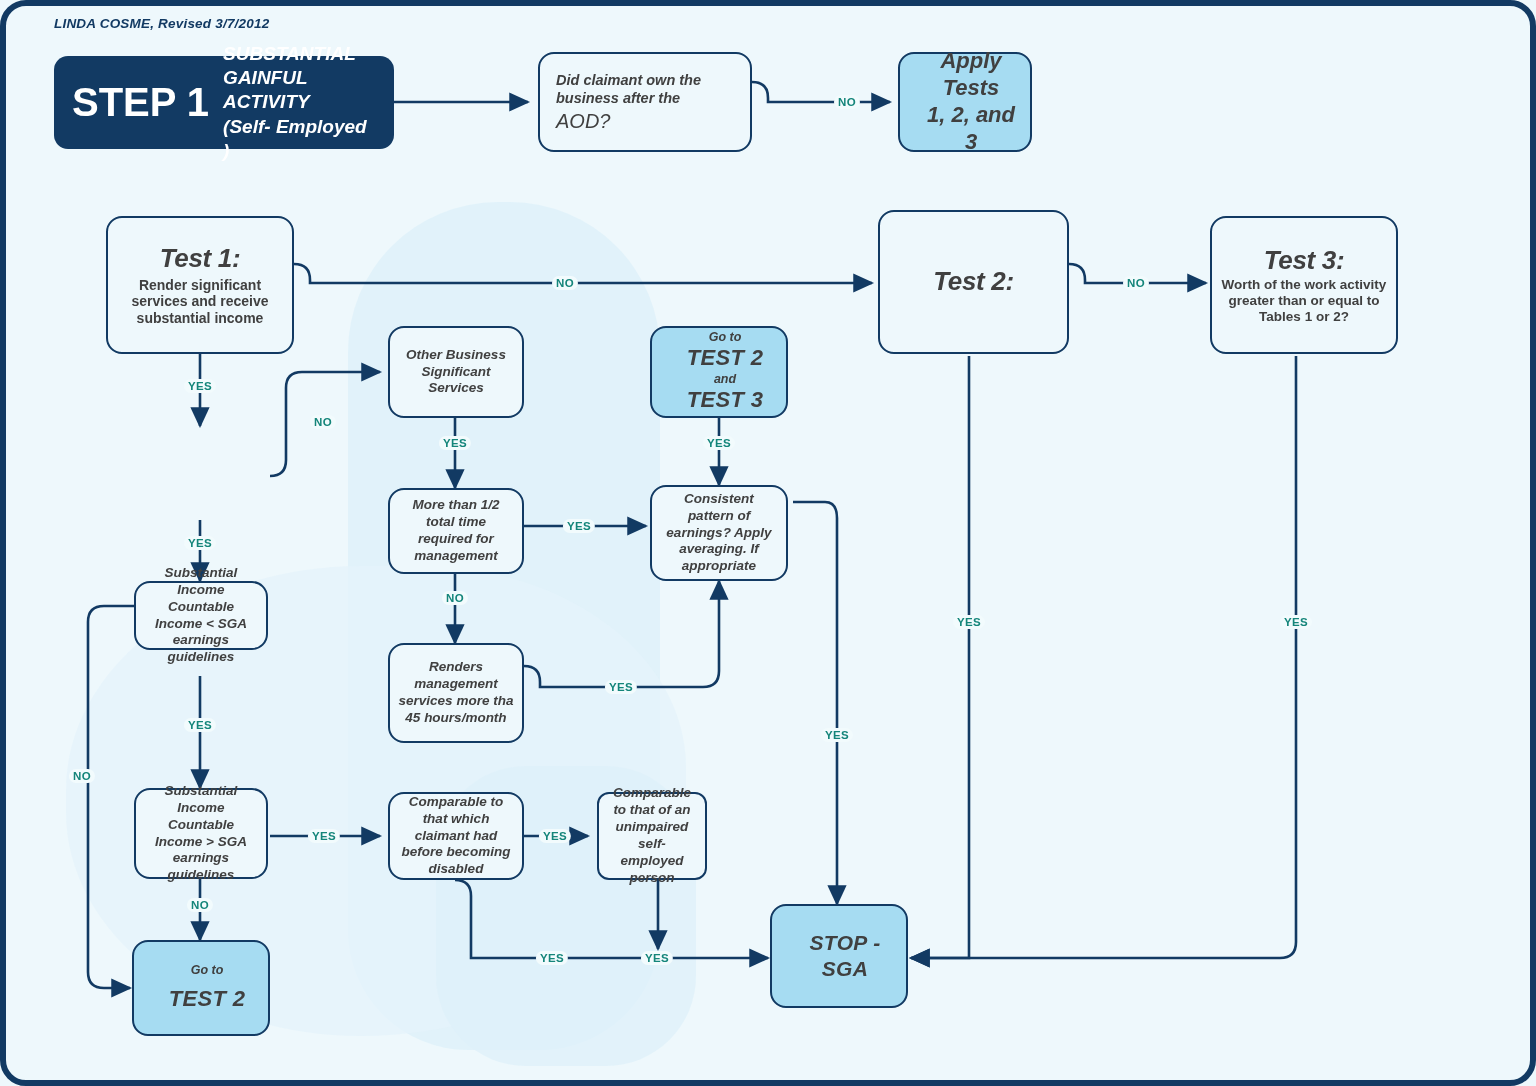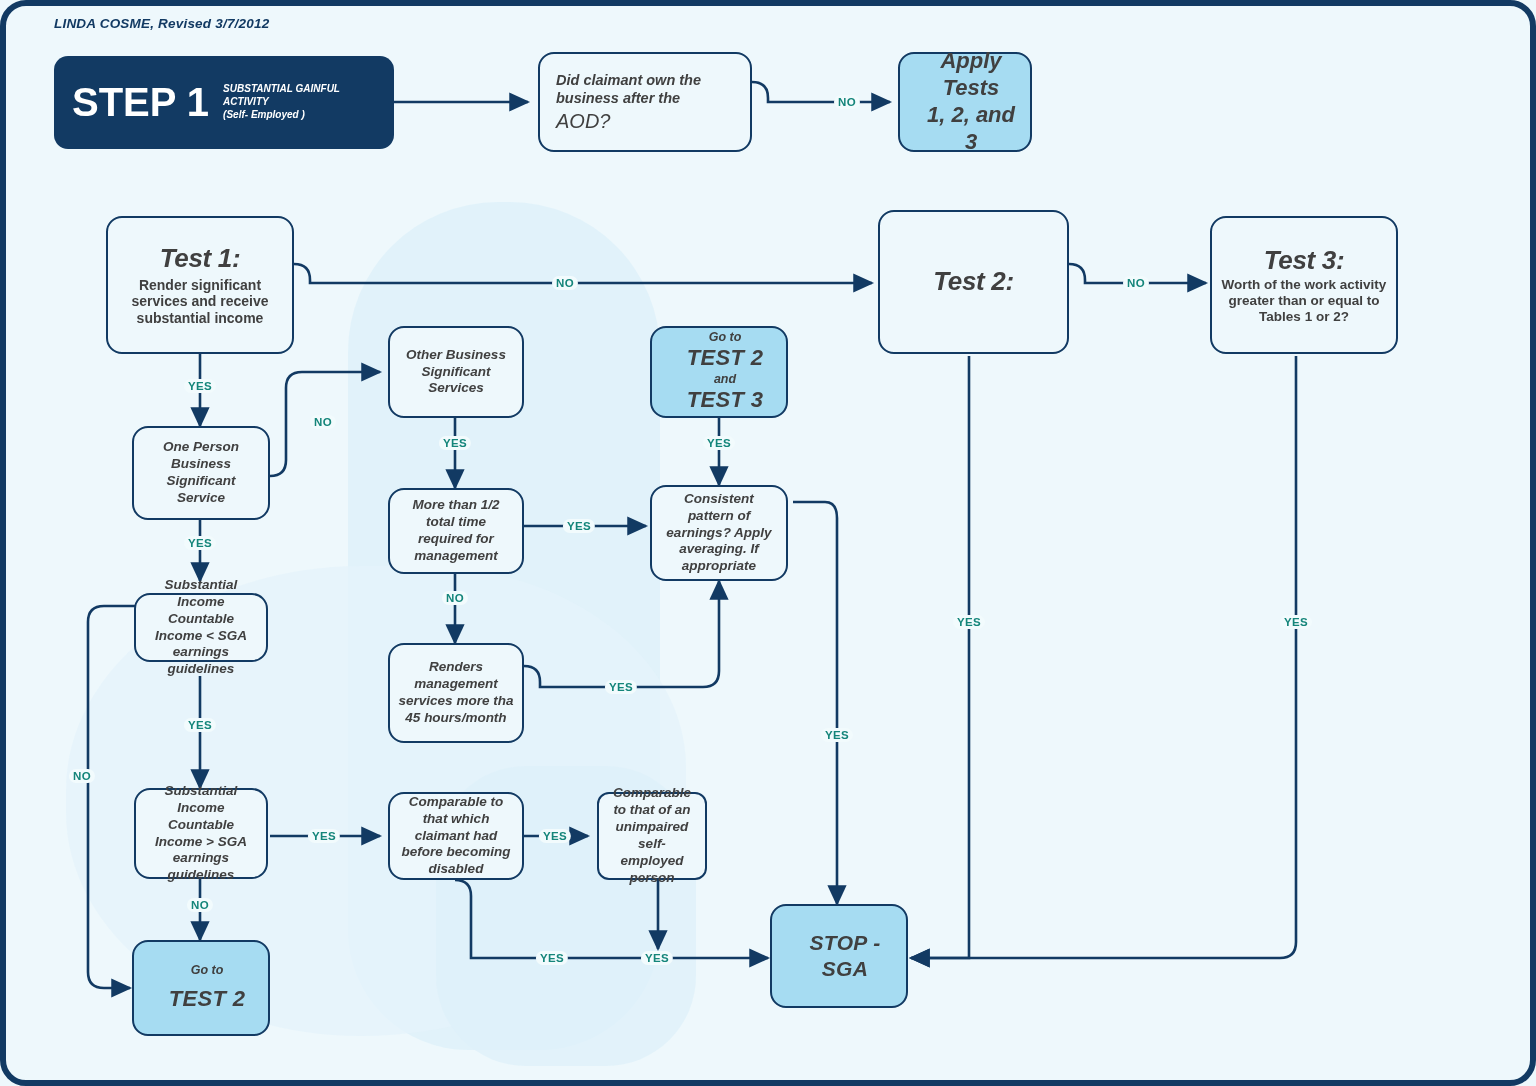--- a/index.html
+++ b/index.html
@@ -51,21 +51,21 @@
     background:#123a63;border-radius:14px;
     display:flex;align-items:center;
     color:#ffffff;
     padding:0 18px;
   }
   .step1 .big{
     font-size:40px;font-weight:bold;letter-spacing:0px;
     font-style:normal;white-space:nowrap;
   }
   .step1 .sub{
-    margin-left:14px;font-size:10px;font-weight:bold;font-style:italic;
+    margin-left:14px;font-size:19px;font-weight:bold;font-style:italic;
     line-height:1.28;text-align:left;
   }
 
   .title{font-size:26px;font-style:italic;font-weight:bold;letter-spacing:-.3px;}
   .title-sm{font-size:22px;font-style:italic;font-weight:bold;}
   .body12{font-size:13px;font-weight:bold;font-style:normal;line-height:1.2;}
   .body13i{font-size:13.5px;font-weight:bold;font-style:italic;line-height:1.25;}
   .body14i{font-size:14.5px;font-weight:bold;font-style:italic;line-height:1.25;}
   .goto-sm{font-size:12.5px;font-weight:bold;font-style:italic;}
   .goto-lg{font-size:22px;font-weight:bold;font-style:italic;letter-spacing:.3px;}
@@ -175,23 +175,20 @@
 
   <div class="node" style="left:872px;top:204px;width:191px;height:144px;">
     <div class="title">Test 2:</div>
   </div>
 
   <div class="node" style="left:1204px;top:210px;width:188px;height:138px;">
     <div class="title">Test 3:</div>
     <div class="body12" style="font-size:13.5px;">Worth of the work activity greater than or equal to Tables 1 or 2?</div>
   </div>
 
-  <div class="node" style="left:126px;top:420px;width:138px;height:94px;">
-    <div class="body13i">One Person Business Significant Service</div>
-  </div>
 
   <div class="node" style="left:382px;top:320px;width:136px;height:92px;">
     <div class="body13i">Other Business Significant Services</div>
   </div>
 
   <div class="node" style="left:382px;top:482px;width:136px;height:86px;">
     <div class="body13i">More than 1/2 total time required for management</div>
   </div>
 
   <div class="node" style="left:382px;top:637px;width:136px;height:100px;">
@@ -202,21 +199,21 @@
     <div class="goto-sm">Go to</div>
     <div class="goto-lg">TEST 2</div>
     <div class="goto-and">and</div>
     <div class="goto-lg">TEST 3</div>
   </div>
 
   <div class="node" style="left:644px;top:479px;width:138px;height:96px;">
     <div class="body13i">Consistent pattern of earnings? Apply averaging. If appropriate</div>
   </div>
 
-  <div class="node" style="left:128px;top:575px;width:134px;height:69px;margin-top:12px;">
+  <div class="node" style="left:128px;top:575px;width:134px;height:69px;">
     <div class="body13i">Substantial Income Countable Income &lt; SGA earnings guidelines</div>
   </div>
 
   <div class="node" style="left:128px;top:782px;width:134px;height:91px;">
     <div class="body13i">Substantial Income Countable Income &gt; SGA earnings guidelines</div>
   </div>
 
   <div class="node" style="left:382px;top:786px;width:136px;height:88px;">
     <div class="body13i">Comparable to that which claimant had before becoming disabled</div>
   </div>

